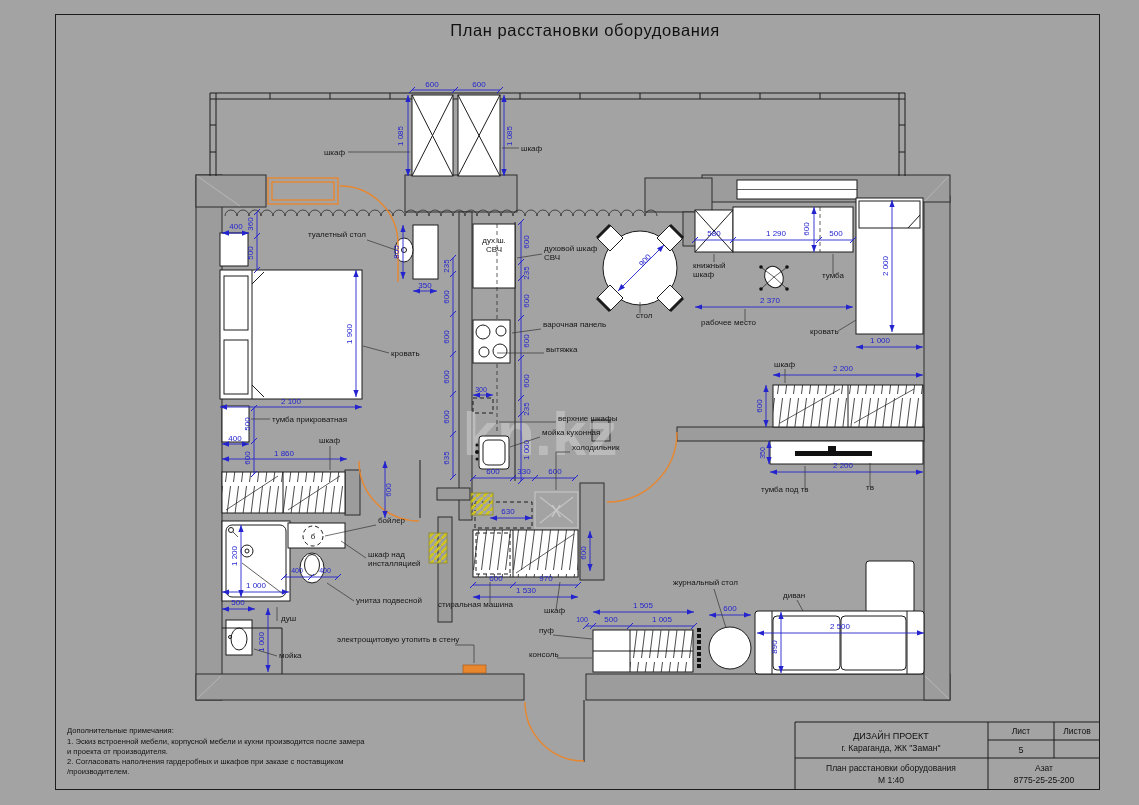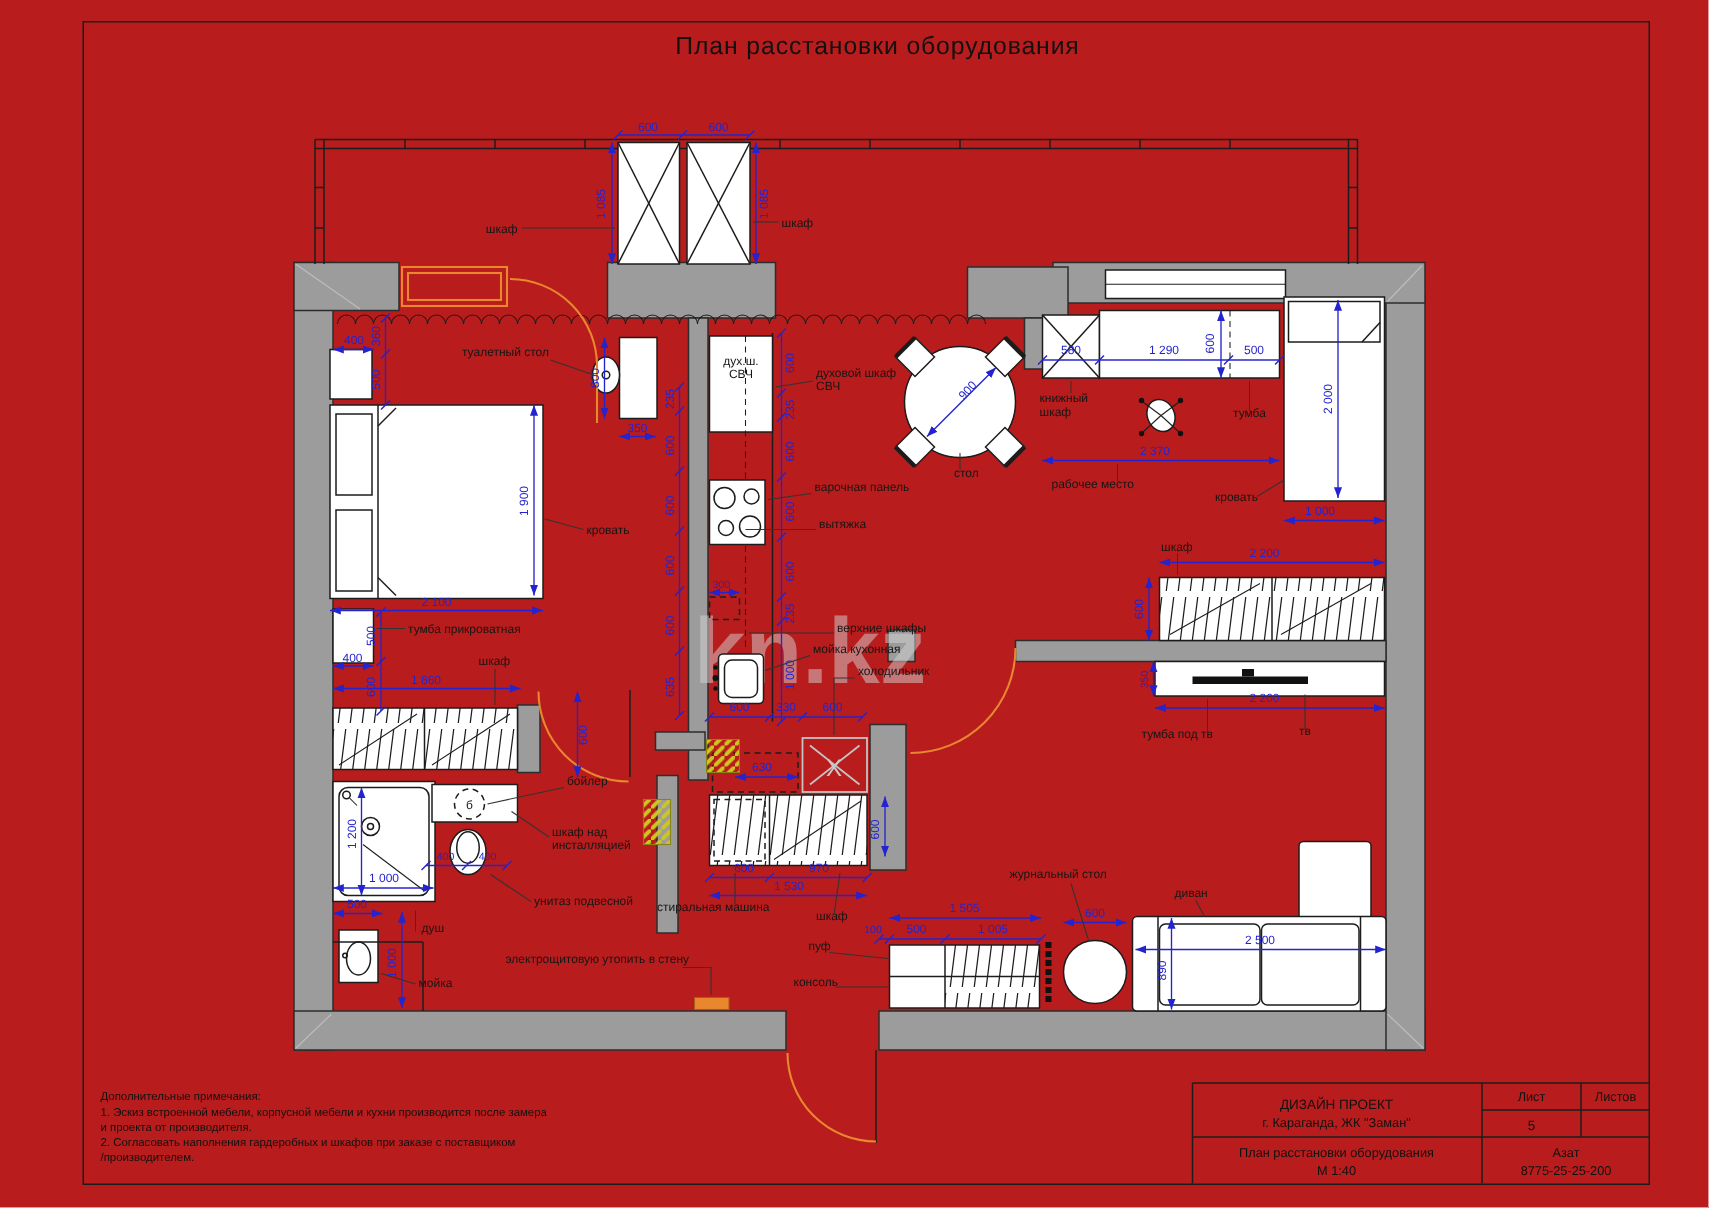--- a/index.html
+++ b/index.html
@@ -1,16 +1,16 @@
 <!DOCTYPE html>
 <html><head>
 <meta charset="utf-8">
 <style>
   html,body{margin:0;padding:0;background:#fff}
-  .page{position:relative;width:1139px;height:805px;background:#b91c1c;font-family:"Liberation Sans",sans-serif;overflow:hidden}
+  .page{position:relative;width:1139px;height:805px;background:#a3a3a3;font-family:"Liberation Sans",sans-serif;overflow:hidden}
   svg text{font-family:"Liberation Sans",sans-serif}
   .ttl{font-size:16.5px;fill:#111;text-anchor:middle;letter-spacing:.6px}
   .dim{fill:#2424cf;font-size:8px;text-anchor:middle}
   .dims{fill:#2424cf;font-size:7px;text-anchor:middle}
   .lbl{fill:#161616;font-size:8px}
   .lblm{text-anchor:middle}
   .ld{stroke:#333;stroke-width:.7;fill:none}
   .dl{stroke:#2424cf;stroke-width:.9;fill:none;marker-start:url(#ar);marker-end:url(#ar)}
   .cl{stroke:#2424cf;stroke-width:.9;fill:none}
   .tk{stroke:#2424cf;stroke-width:1}

